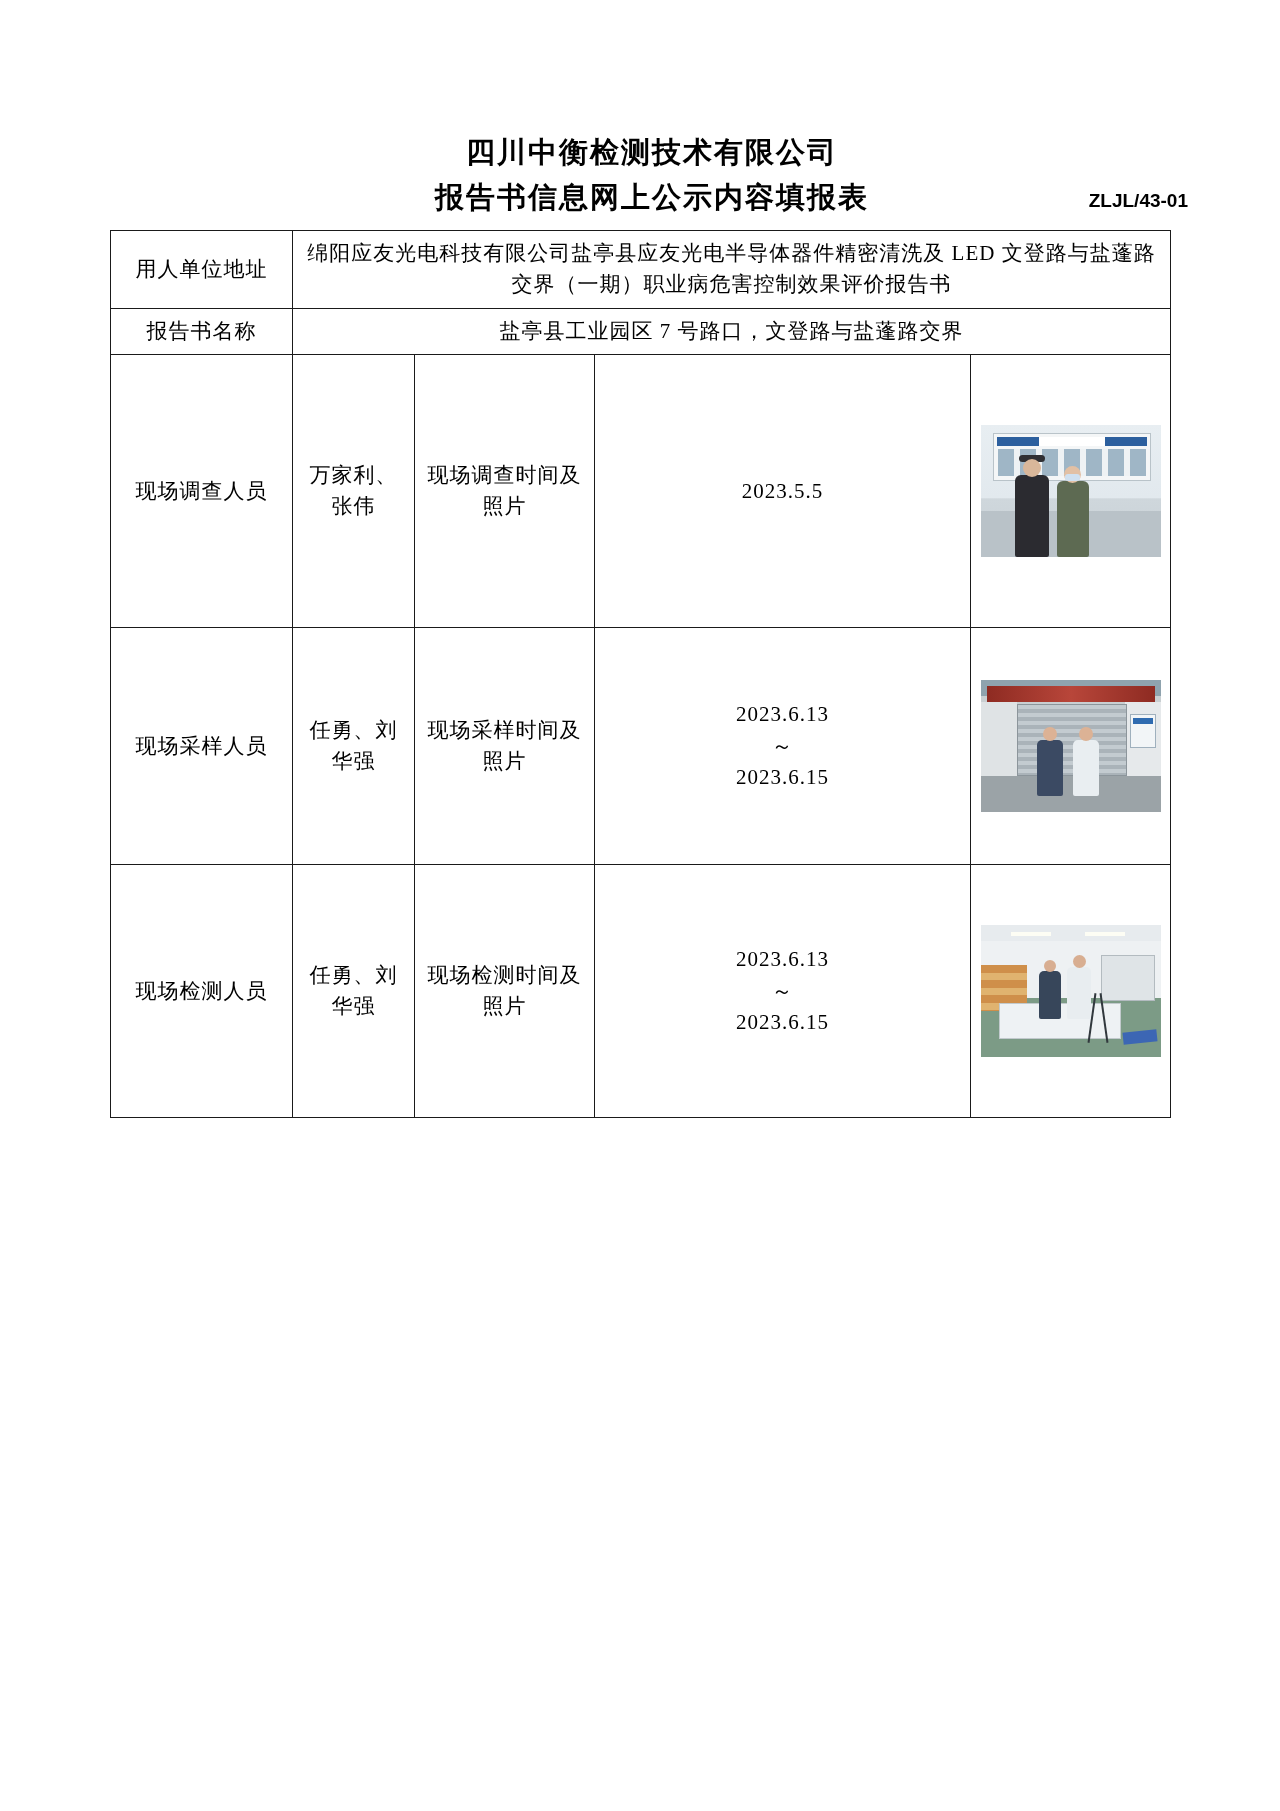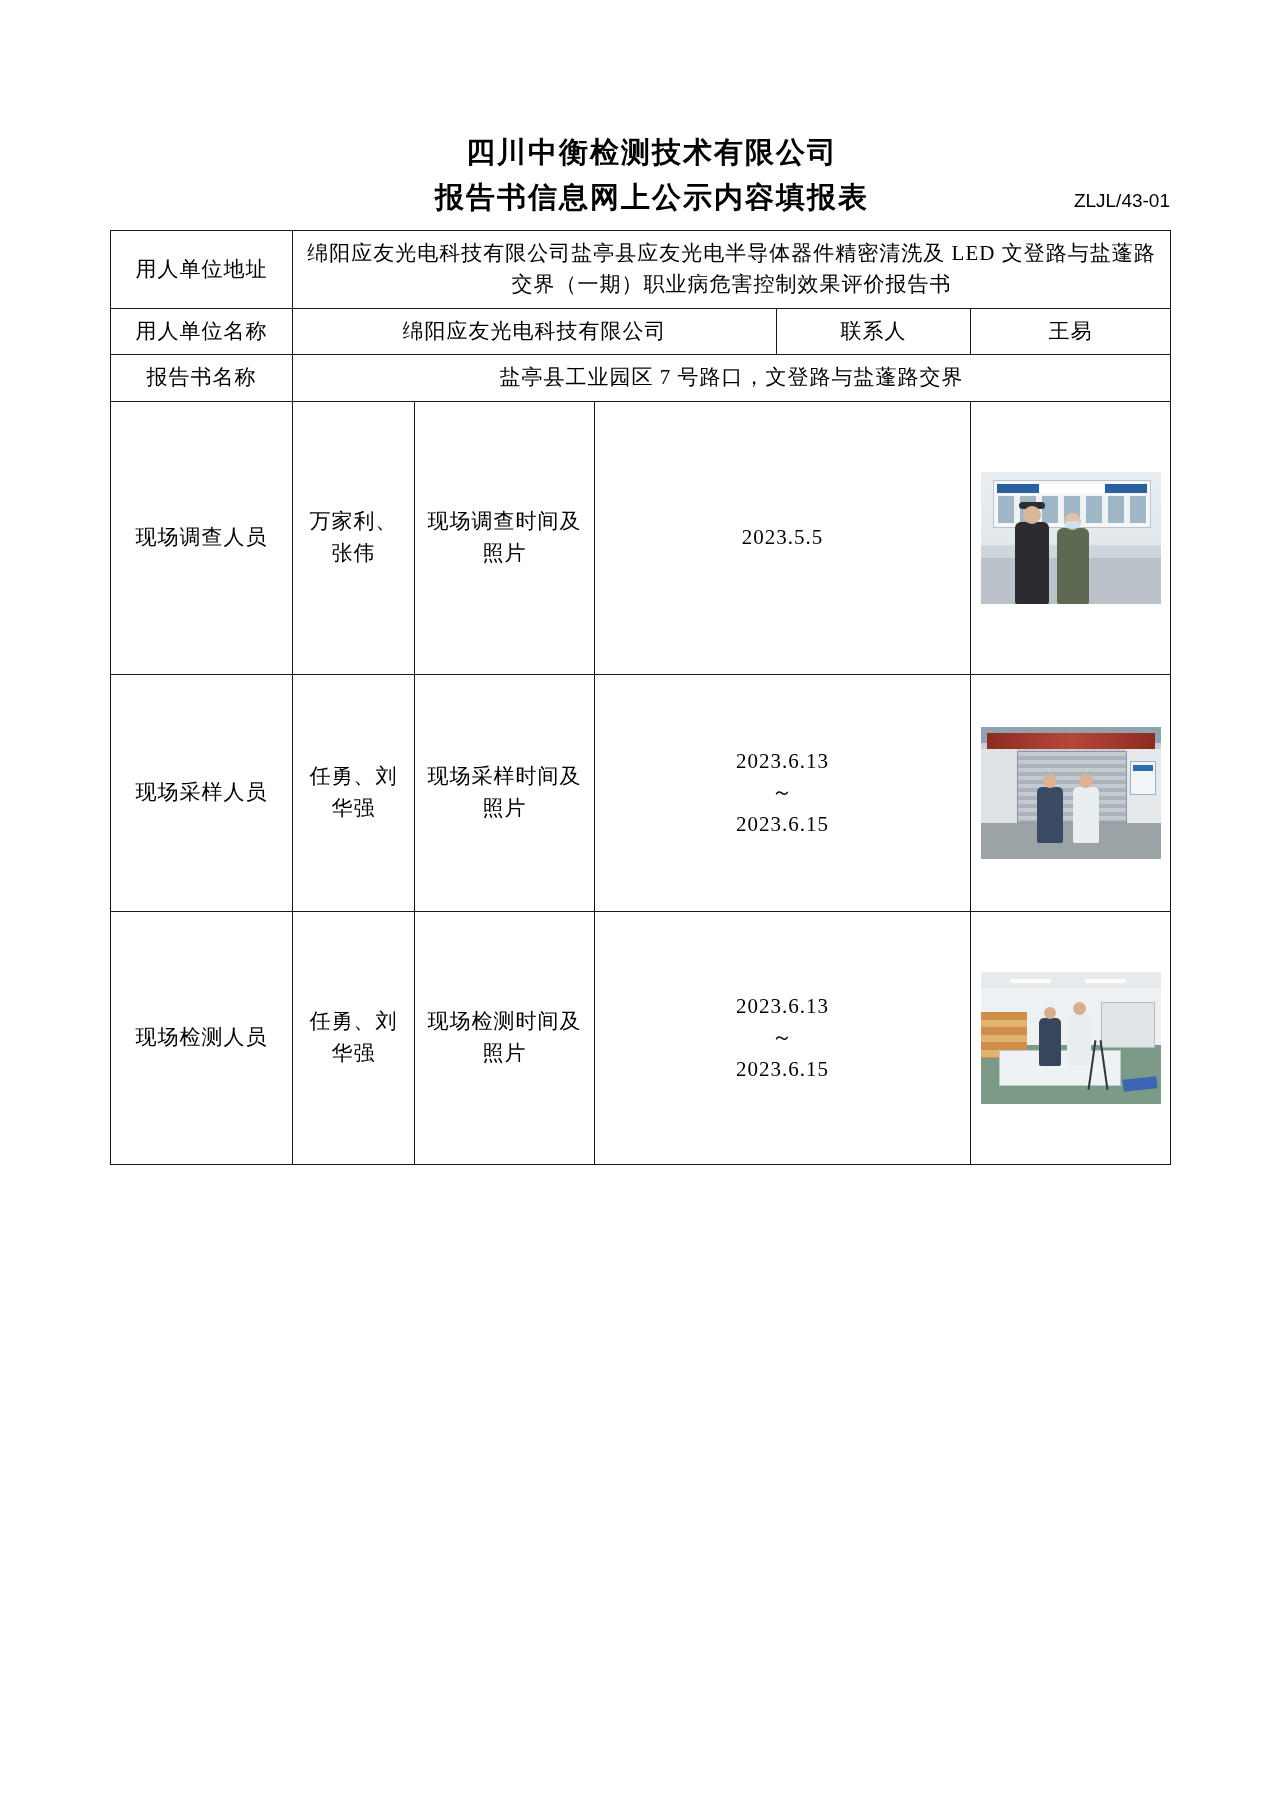--- a/index.html
+++ b/index.html
@@ -33,24 +33,24 @@
     text-align: center;
     font-weight: bold;
     font-size: 29px;
     letter-spacing: 2px;
     line-height: 1.55;
     font-family: "Liberation Sans", "DejaVu Sans", sans-serif;
     margin-bottom: 10px;
   }
   .doc-code {
     position: absolute;
-    right: 24px;
+    right: 6px;
     bottom: 4px;
     font-size: 19px;
-    font-weight: normal;
+    font-weight: bold;
     letter-spacing: 0px;
     font-family: "Liberation Sans", "DejaVu Sans", sans-serif;
     margin-top: 14px;
   }
   table.main {
     border-collapse: collapse;
     width: 1060px;
     table-layout: fixed;
   }
   table.main td {
@@ -198,26 +198,20 @@
       <col style="width:194px">
       <col style="width:200px">
     </colgroup>
 
     <tbody>
         <tr>
       <td class="label">用人单位地址</td>
       <td class="justify" colspan="5">绵阳应友光电科技有限公司盐亭县应友光电半导体器件精密清洗及 LED 文登路与盐蓬路交界（一期）职业病危害控制效果评价报告书</td>
     </tr>
 
-    <tr>
-      <td class="label">用人单位名称</td>
-      <td class="leftish" colspan="3">绵阳应友光电科技有限公司</td>
-      <td>联系人</td>
-      <td>王易</td>
-    </tr>
 
     <tr>
       <td class="label">报告书名称</td>
       <td colspan="5">盐亭县工业园区 7 号路口，文登路与盐蓬路交界</td>
     </tr>
 
 
     <tr>
       <td class="label" style="height:258px">现场调查人员</td>
       <td class="two-line">万家利、张伟</td>

